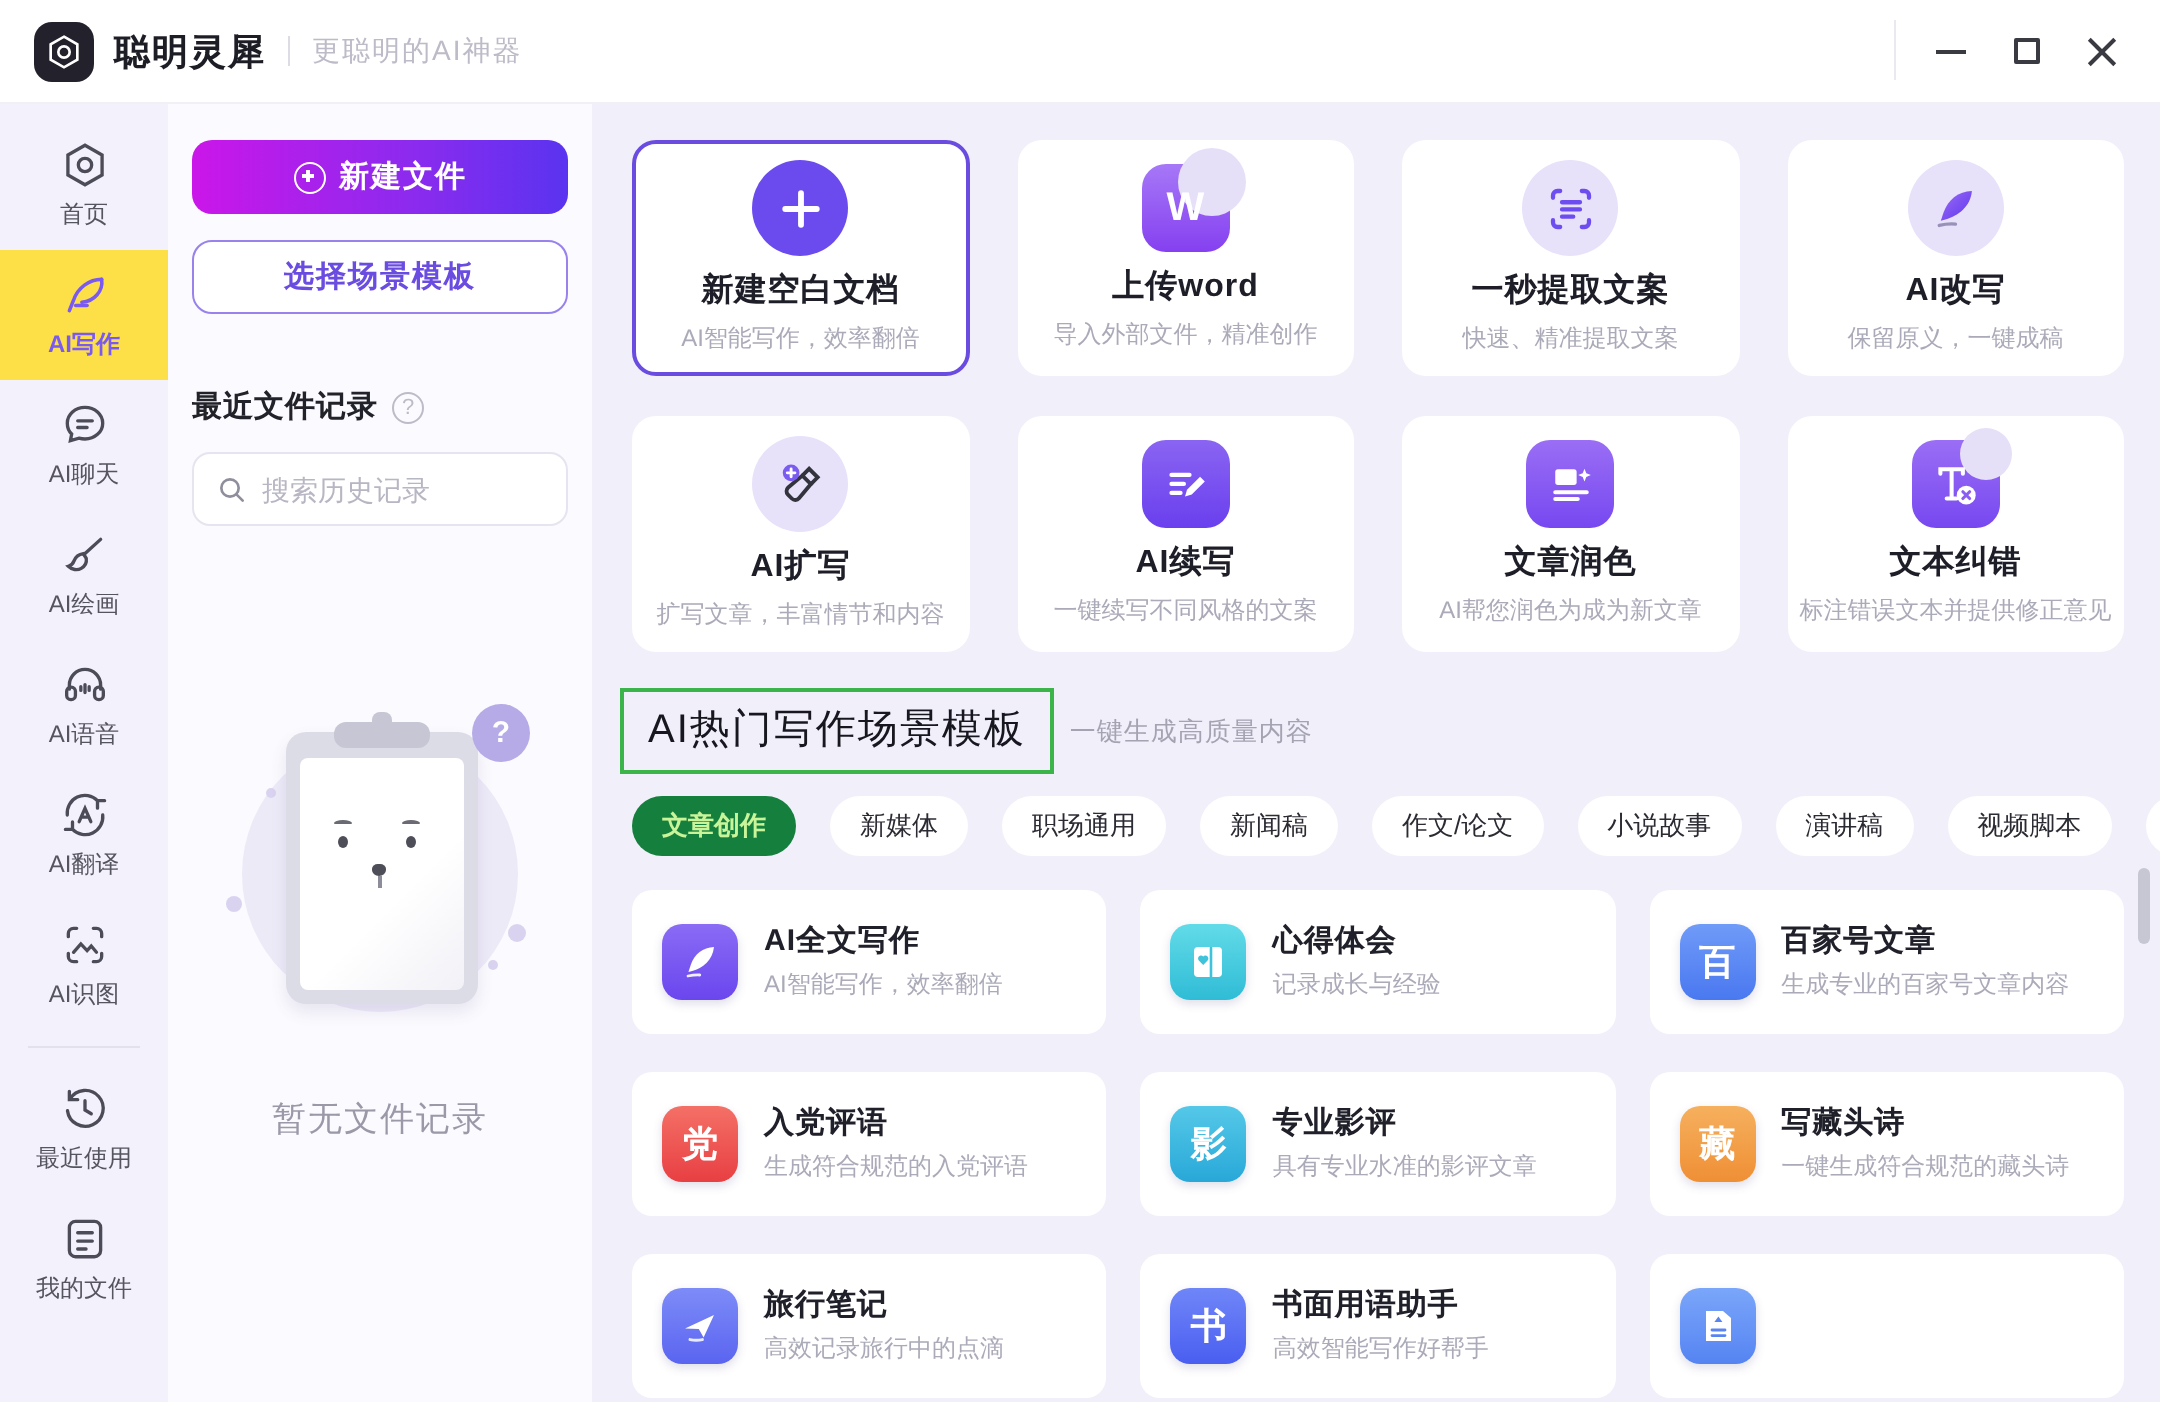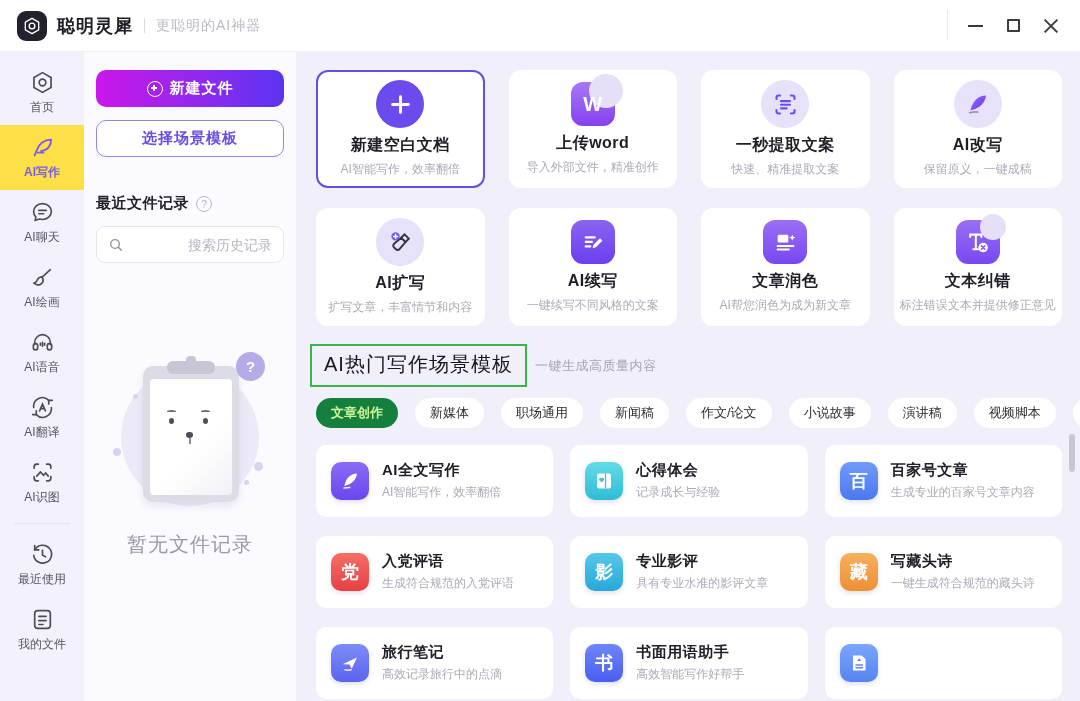--- a/index.html
+++ b/index.html
@@ -49,21 +49,21 @@
   .plus-ring::after  { left:5.7px; top:3.5px; width:1.6px; height:6px; }
   .btn-template { margin-top:13px; width:100%; height:37px; background:#fff; border:1px solid #9a82ec; border-radius:10px;
                   color:#6a4ce0; font-size:15px; font-weight:bold; letter-spacing:1px; cursor:pointer; font-family:inherit; }
   .recent-title-row { margin-top:37px; display:flex; align-items:center; gap:7px; }
   .recent-title { font-size:15px; font-weight:bold; color:#22222a; letter-spacing:.5px; }
   .q-ring { width:16px; height:16px; border:1px solid #bcbbc7; border-radius:50%; color:#bcbbc7;
             font-size:11px; display:flex; align-items:center; justify-content:center; }
   .search-box { margin-top:13px; height:37px; border:1px solid #e6e4ef; border-radius:9px; background:#fff;
                 display:flex; align-items:center; padding:0 11px; gap:7px; }
   .search-box svg { width:16px; height:16px; flex:none; }
-  .search-box input { border:none; outline:none; width:100%; font-size:14px; color:#4c1d95; background:transparent; font-family:inherit;text-align:right; }
+  .search-box input { border:none; outline:none; width:100%; font-size:14px; color:#4c1d95; background:transparent; font-family:inherit; }
   .search-box input::placeholder { color:#b7b6c3; }
 
   
   .empty-wrap { position:absolute; left:0; right:0; top:300px; display:flex; flex-direction:column; align-items:center; }
   .empty-illo { position:relative; width:166px; height:168px; }
   .illo-circle { position:absolute; left:14px; top:16px; width:138px; height:138px; border-radius:50%; background:#edeaf8; }
   .clipboard { position:absolute; left:36px; top:14px; width:96px; height:136px; background:#dcdce7; border-radius:10px;
                box-shadow:0 4px 8px rgba(90,80,140,.12); }
   .clip-paper { position:absolute; left:7px; top:13px; right:7px; bottom:7px; background:#fff; border-radius:4px;
                 background:linear-gradient(135deg,#ffffff 60%,#f1f1f7 100%); }
@@ -71,21 +71,21 @@
   .clip-knob { position:absolute; left:43px; top:-10px; width:10px; height:8px; background:#c6c6d4; border-radius:4px 4px 0 0; }
   .face-eye { position:absolute; top:52px; width:5px; height:6px; background:#4e4e58; border-radius:50%; }
   .face-eye.l { left:26px; } .face-eye.r { left:60px; }
   .face-brow { position:absolute; top:44px; width:9px; height:3px; border-top:2px solid #6a6a74; border-radius:50%; }
   .face-brow.l { left:24px; } .face-brow.r { left:58px; }
   .face-nose { position:absolute; left:43px; top:66px; width:7px; height:6px; background:#4e4e58; border-radius:50% 50% 60% 60%; }
   .face-chin { position:absolute; left:46px; top:72px; width:2px; height:6px; background:#8d8d99; }
   .q-bubble { position:absolute; right:8px; top:0; width:29px; height:29px; border-radius:50%; background:#b6abe7;
               color:#fff; font-size:15px; font-weight:bold; display:flex; align-items:center; justify-content:center; }
   .deco-dot { position:absolute; border-radius:50%; background:#d9d3f0; }
-  .empty-text { margin-top:11px; font-size:20px; color:#9b99a8; letter-spacing:1px;text-align:right; }
+  .empty-text { margin-top:28px; font-size:17px; color:#9b99a8; letter-spacing:1px;text-align:right; }
 
   
   .main { flex:1; background:#f1effa; padding:18px 18px 0 20px; position:relative; overflow:hidden; }
   .quick-grid { display:grid; grid-template-columns:repeat(4,1fr); gap:20px 24px; }
   .q-card { background:#fff; border-radius:12px; height:118px; cursor:pointer;
             display:flex; flex-direction:column; align-items:center; justify-content:center; gap:5px;
             border:2px solid transparent; }
   .q-card.hl { border-color:#6a4ce0; }
   .q-ic { width:48px; height:48px; display:flex; align-items:center; justify-content:center; margin-bottom:2px; position:relative; }
   .q-ic svg { width:27px; height:27px; }

